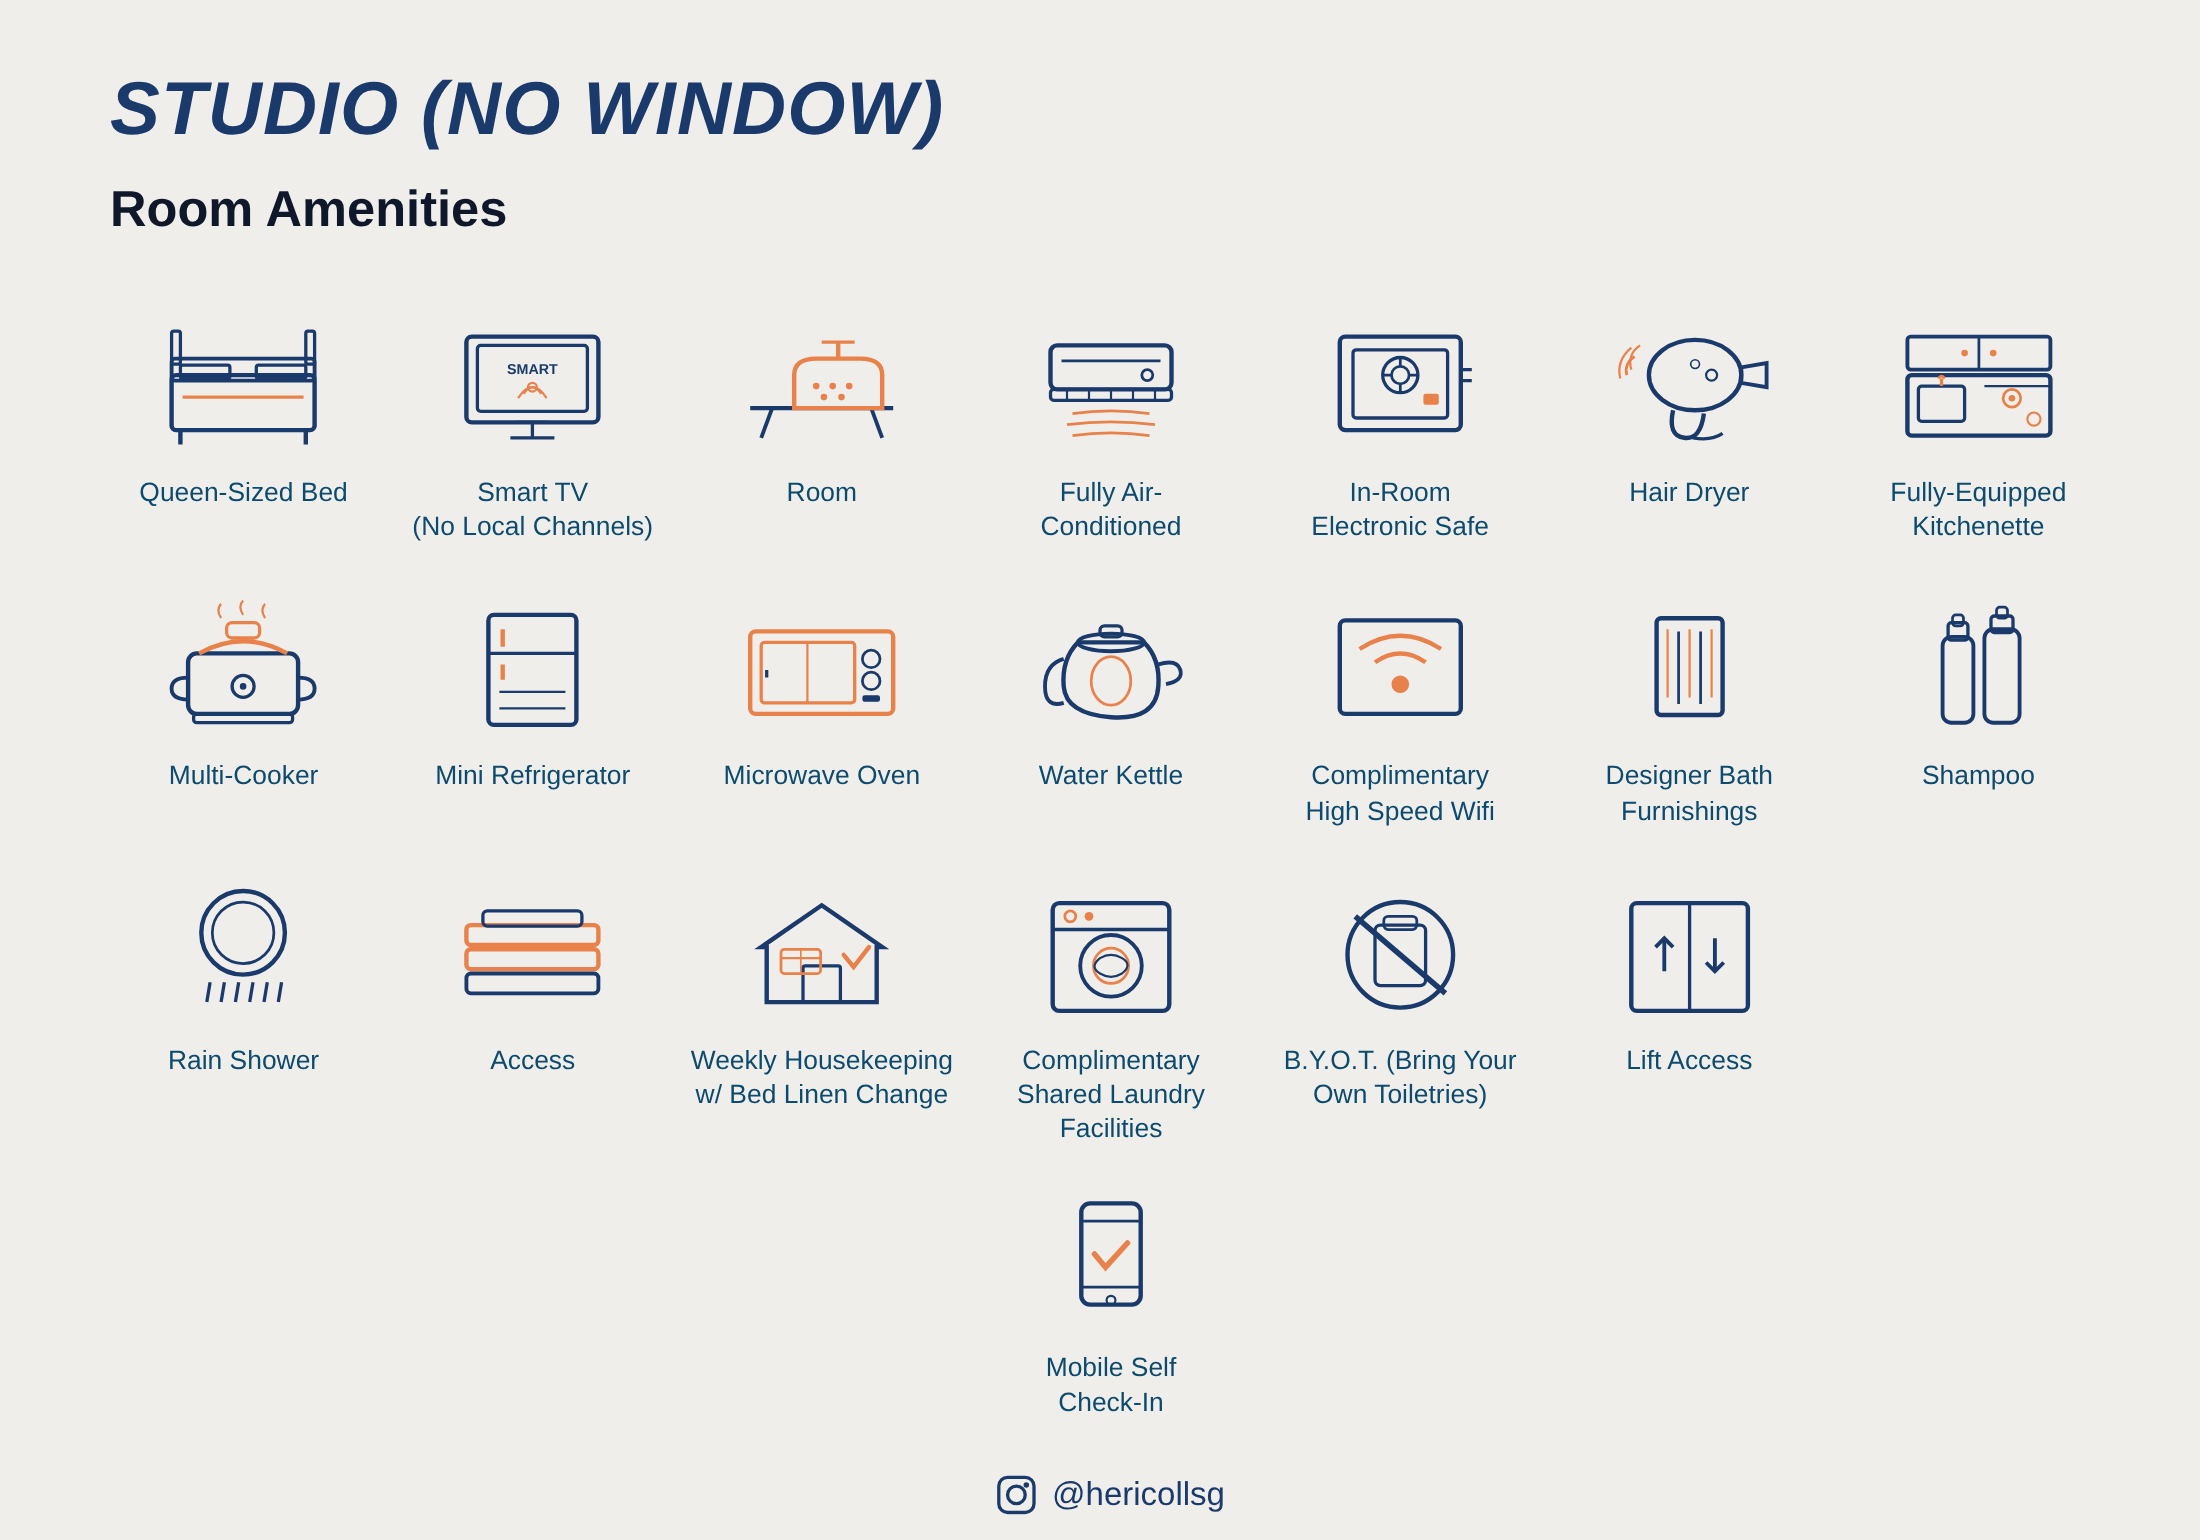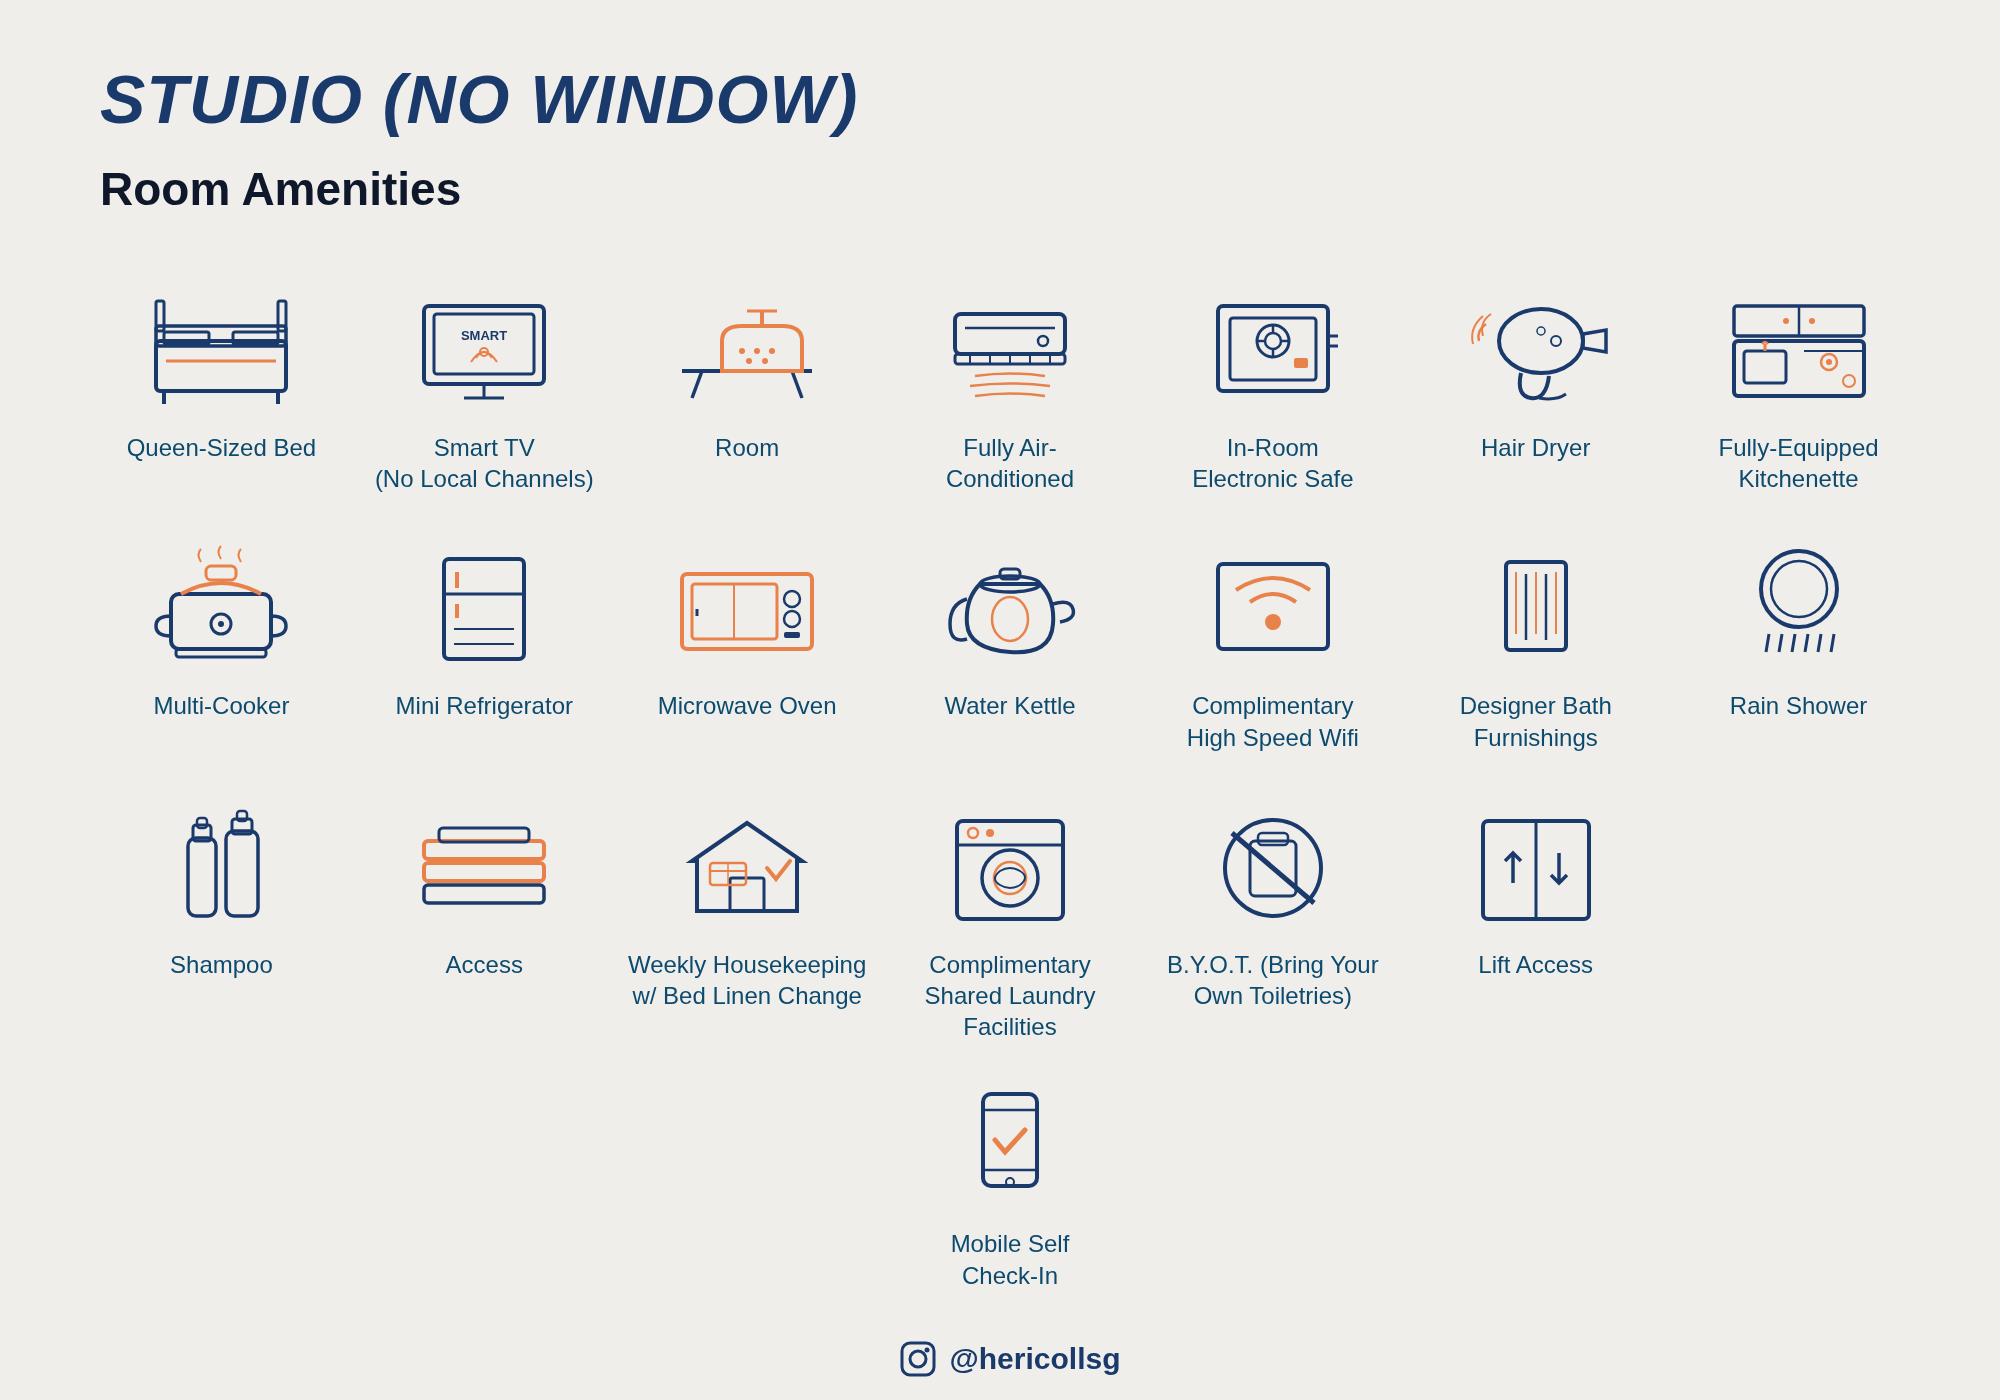--- a/index.html
+++ b/index.html
@@ -54,21 +54,21 @@
     }
     .footer {
       margin-top: 50px;
       display: flex;
       justify-content: center;
       align-items: center;
       gap: 14px;
     }
     .footer-handle {
       font-size: 30px;
-      font-weight: 700;
+      font-weight: 400;
       color: #1a3a6b;
     }
     .instagram-icon {
       width: 36px;
       height: 36px;
     }
     .row5-center {
       display: flex;
       justify-content: center;
       margin-top: 30px;
@@ -332,49 +332,49 @@
         <line x1="95" y1="28" x2="95" y2="90" stroke="#e8824a" stroke-width="2"></line>
       </svg>
     </div>
     <div class="amenity-label">Designer Bath<br>Furnishings</div>
   </div>
 
   <div class="amenity-item">
     <div class="icon-box">
       <svg width="150" height="120" viewBox="0 0 150 120" fill="none">
 
+        <rect x="42" y="35" width="28" height="78" rx="8" stroke="#1a3a6b" stroke-width="3.5" fill="none"></rect>
+        <rect x="47" y="22" width="18" height="16" rx="3" stroke="#1a3a6b" stroke-width="3" fill="none"></rect>
+        <rect x="51" y="15" width="10" height="10" rx="3" stroke="#1a3a6b" stroke-width="2.5" fill="none"></rect>
+
+        <rect x="80" y="28" width="32" height="85" rx="8" stroke="#1a3a6b" stroke-width="3.5" fill="none"></rect>
+        <rect x="86" y="16" width="20" height="15" rx="3" stroke="#1a3a6b" stroke-width="3" fill="none"></rect>
+        <rect x="91" y="8" width="10" height="10" rx="3" stroke="#1a3a6b" stroke-width="2.5" fill="none"></rect>
+      </svg>
+    </div>
+    <div class="amenity-label">Shampoo</div>
+  </div>
+
+  <div class="amenity-item">
+    <div class="icon-box">
+      <svg width="150" height="120" viewBox="0 0 150 120" fill="none">
+
         <circle cx="75" cy="45" r="38" stroke="#1a3a6b" stroke-width="4" fill="none"></circle>
 
         <circle cx="75" cy="45" r="28" stroke="#1a3a6b" stroke-width="2.5" fill="none"></circle>
 
         <line x1="45" y1="90" x2="42" y2="108" stroke="#1a3a6b" stroke-width="3"></line>
         <line x1="58" y1="90" x2="55" y2="108" stroke="#1a3a6b" stroke-width="3"></line>
         <line x1="71" y1="90" x2="68" y2="108" stroke="#1a3a6b" stroke-width="3"></line>
         <line x1="84" y1="90" x2="81" y2="108" stroke="#1a3a6b" stroke-width="3"></line>
         <line x1="97" y1="90" x2="94" y2="108" stroke="#1a3a6b" stroke-width="3"></line>
         <line x1="110" y1="90" x2="107" y2="108" stroke="#1a3a6b" stroke-width="3"></line>
       </svg>
     </div>
     <div class="amenity-label">Rain Shower</div>
-  </div>
-
-  <div class="amenity-item">
-    <div class="icon-box">
-      <svg width="150" height="120" viewBox="0 0 150 120" fill="none">
-
-        <rect x="42" y="35" width="28" height="78" rx="8" stroke="#1a3a6b" stroke-width="3.5" fill="none"></rect>
-        <rect x="47" y="22" width="18" height="16" rx="3" stroke="#1a3a6b" stroke-width="3" fill="none"></rect>
-        <rect x="51" y="15" width="10" height="10" rx="3" stroke="#1a3a6b" stroke-width="2.5" fill="none"></rect>
-
-        <rect x="80" y="28" width="32" height="85" rx="8" stroke="#1a3a6b" stroke-width="3.5" fill="none"></rect>
-        <rect x="86" y="16" width="20" height="15" rx="3" stroke="#1a3a6b" stroke-width="3" fill="none"></rect>
-        <rect x="91" y="8" width="10" height="10" rx="3" stroke="#1a3a6b" stroke-width="2.5" fill="none"></rect>
-      </svg>
-    </div>
-    <div class="amenity-label">Shampoo</div>
   </div>
 
   <div class="amenity-item">
     <div class="icon-box">
       <svg width="150" height="120" viewBox="0 0 150 120" fill="none">
         <rect x="15" y="38" width="120" height="18" rx="4" stroke="#e8824a" stroke-width="4" fill="none"></rect>
         <rect x="15" y="60" width="120" height="18" rx="4" stroke="#e8824a" stroke-width="4" fill="none"></rect>
         <rect x="15" y="82" width="120" height="18" rx="4" stroke="#1a3a6b" stroke-width="3.5" fill="none"></rect>
         <rect x="30" y="25" width="90" height="14" rx="4" stroke="#1a3a6b" stroke-width="3" fill="none"></rect>
       </svg>

